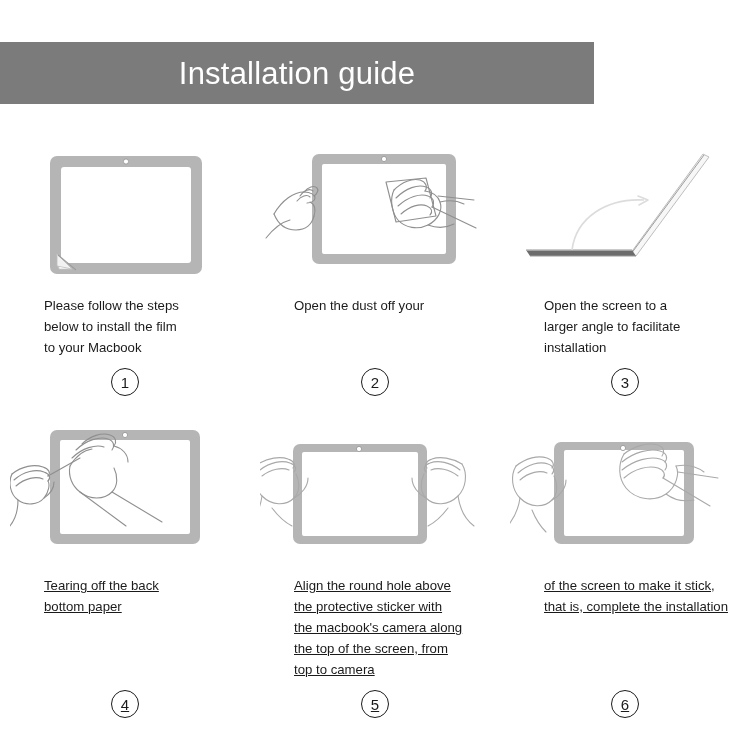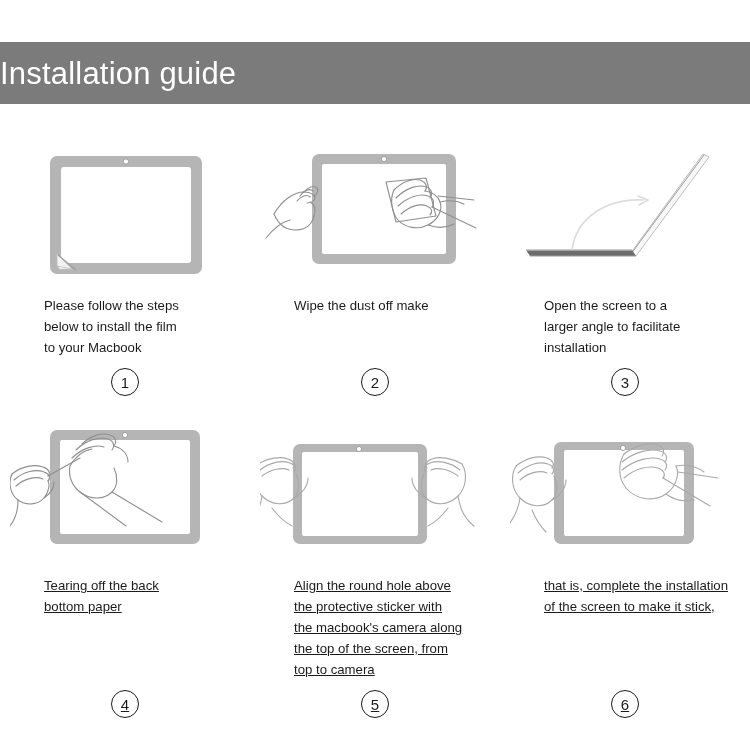--- a/index.html
+++ b/index.html
@@ -20,25 +20,26 @@
     height: 750px;
     position: relative;
     background: #ffffff;
   }
 
   
   .header-banner {
     position: absolute;
     left: 0;
     top: 42px;
-    width: 750px;
+    width: 594px;
     height: 62px;
     background: #7b7b7b;
     display: flex;
     align-items: center;
+    justify-content: center;
   }
   .header-title {
     color: #ffffff;
     font-size: 31px;
     font-weight: 400;
     letter-spacing: 0.2px;
     line-height: 1;
     white-space: nowrap;
   }
 
@@ -170,21 +171,21 @@
               <path d="M141 72 C150 64 160 61 167 64 C172 66 173 70 170 73"></path>
               <path d="M134 48 C130 56 131 70 138 78 C145 86 158 88 168 83 C178 78 183 68 180 60 C178 54 172 50 165 49"></path>
               <path d="M168 83 C176 86 186 86 194 82"></path>
               <path d="M180 60 C188 58 196 58 204 62"></path>
               <path d="M172 65 L216 86"></path>
               <path d="M178 54 L214 58"></path>
             </g>
           </svg>
         </div>
         <div class="caption">
-          <div>Wipe the dust off make</div>
+          <div>Open the dust off your</div>
         </div>
         <div class="step-badge-wrap">
           <div class="step-badge">2</div>
         </div>
       </div>
 
       <div class="step-cell">
         <div class="art-box">
           <svg viewBox="0 0 230 145" xmlns="http://www.w3.org/2000/svg">
 
@@ -314,22 +315,22 @@
               <path d="M114 56 C124 47 138 43 148 46 C154 48 156 53 153 56"></path>
               <path d="M114 32 C108 42 108 56 116 66 C126 78 144 80 156 72 C166 65 170 52 166 44"></path>
               <path d="M156 72 C164 78 174 80 184 78"></path>
               <path d="M166 44 C176 42 186 44 194 50"></path>
               <path d="M153 56 L200 84"></path>
               <path d="M168 50 L208 56"></path>
             </g>
           </svg>
         </div>
         <div class="caption">
+          <div>of the screen to make it stick,</div>
           <div>that is, complete the installation</div>
-          <div>of the screen to make it stick,</div>
         </div>
         <div class="step-badge-wrap">
           <div class="step-badge">6</div>
         </div>
       </div>
     </div>
   </div>
 </div>
 
 </body></html>

